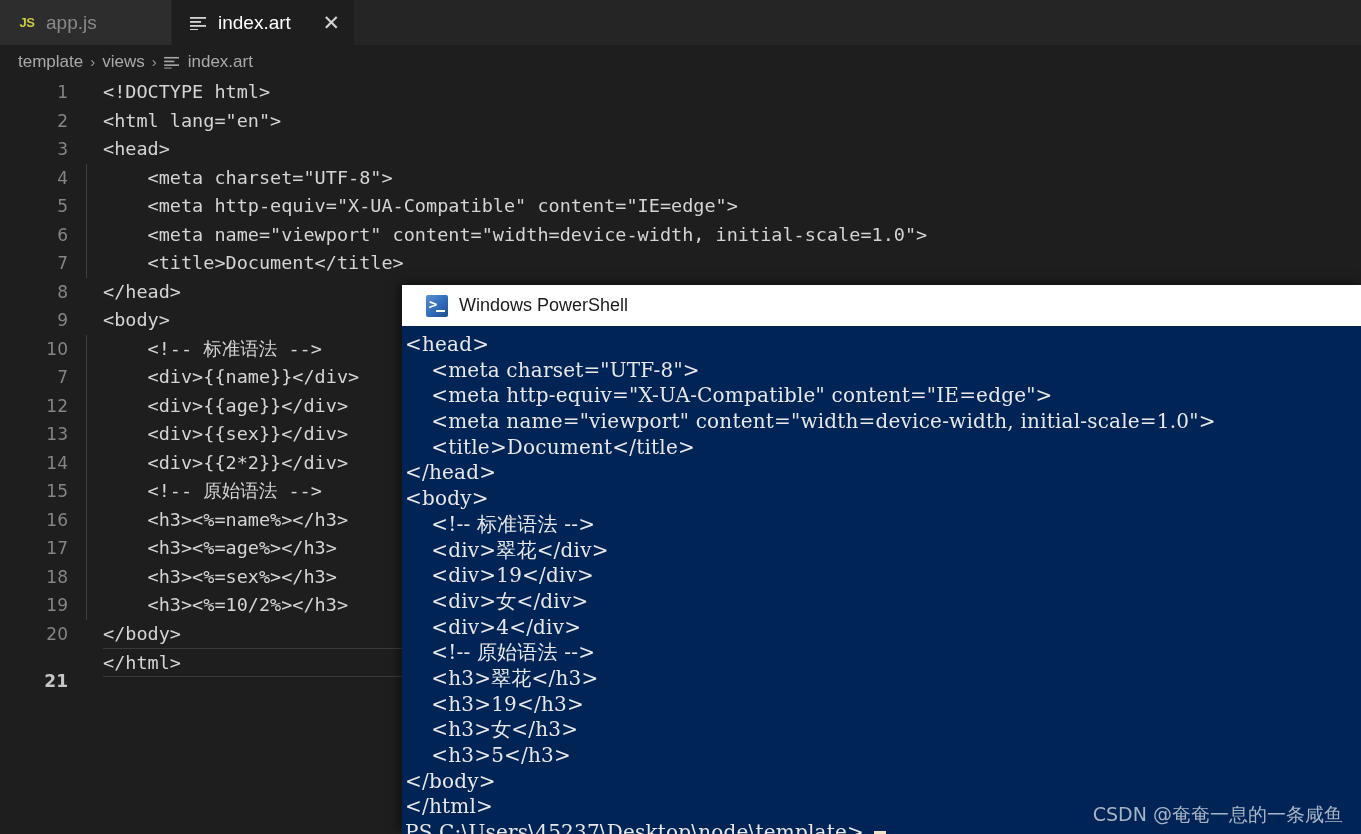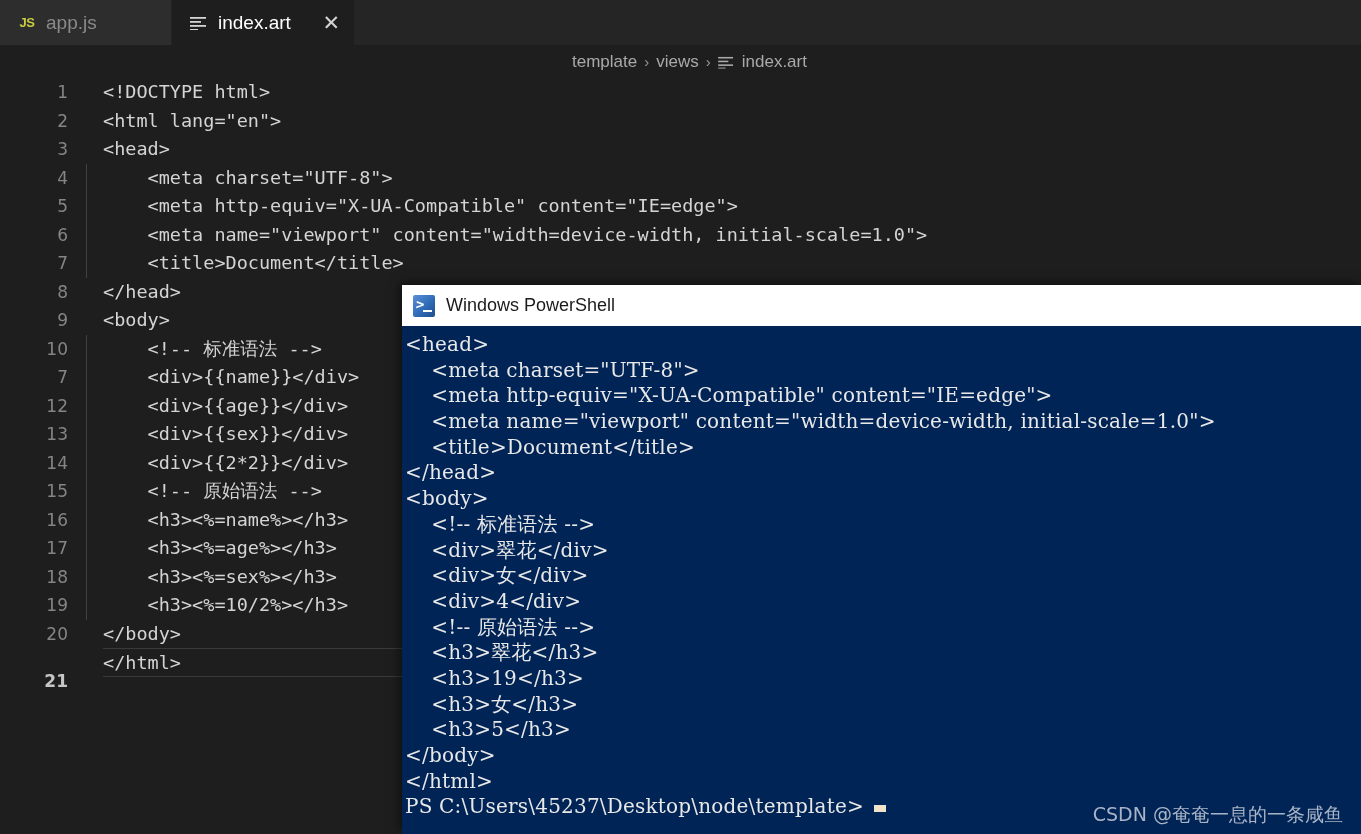--- a/index.html
+++ b/index.html
@@ -94,21 +94,20 @@
     position: absolute;
     left: 0; top: 45px;
     width: 1361px; height: 33px;
     display: flex;
     align-items: center;
     padding-left: 18px;
     background: #1e1e1e;
     font-family: "Liberation Sans", sans-serif;
     font-size: 17px;
     color: #a9a9a9;
-    justify-content: center;
   }
   .bc-sep {
     color: #9a9a9a;
     margin: 0 7px;
     font-size: 15px;
   }
   .bc-item { white-space: nowrap; }
   .bc-icon {
     display: inline-flex;
     align-items: center;
@@ -172,21 +171,21 @@
     left: 402px; top: 285px;
     width: 959px; height: 549px;
     background: #012456;
     box-shadow: -2px -2px 10px rgba(0,0,0,0.55);
   }
   .pwsh-title {
     height: 41px;
     background: #ffffff;
     display: flex;
     align-items: center;
-    padding-left: 11px;
+    padding-left: 24px;
   }
   .pwsh-logo {
     width: 22px; height: 22px;
     margin-right: 11px;
     flex: none;
     border-radius: 2px;
     background: linear-gradient(135deg, #5b8fd4 0%, #2f6bb8 55%, #1e4e8c 100%);
     position: relative;
     overflow: hidden;
   }
@@ -335,20 +334,21 @@
       <div id="term-lines">
           <div class="term-line">&lt;head&gt;</div>
           <div class="term-line">    &lt;meta charset="UTF-8"&gt;</div>
           <div class="term-line">    &lt;meta http-equiv="X-UA-Compatible" content="IE=edge"&gt;</div>
           <div class="term-line">    &lt;meta name="viewport" content="width=device-width, initial-scale=1.0"&gt;</div>
           <div class="term-line">    &lt;title&gt;Document&lt;/title&gt;</div>
           <div class="term-line">&lt;/head&gt;</div>
           <div class="term-line">&lt;body&gt;</div>
           <div class="term-line">    &lt;!-- 标准语法 --&gt;</div>
           <div class="term-line">    &lt;div&gt;翠花&lt;/div&gt;</div>
+          <div class="term-line">    &lt;div&gt;19&lt;/div&gt;</div>
           <div class="term-line">    &lt;div&gt;女&lt;/div&gt;</div>
           <div class="term-line">    &lt;div&gt;4&lt;/div&gt;</div>
           <div class="term-line">    &lt;!-- 原始语法 --&gt;</div>
           <div class="term-line">    &lt;h3&gt;翠花&lt;/h3&gt;</div>
           <div class="term-line">    &lt;h3&gt;19&lt;/h3&gt;</div>
           <div class="term-line">    &lt;h3&gt;女&lt;/h3&gt;</div>
           <div class="term-line">    &lt;h3&gt;5&lt;/h3&gt;</div>
           <div class="term-line">&lt;/body&gt;</div>
           <div class="term-line">&lt;/html&gt;</div>
         </div>

